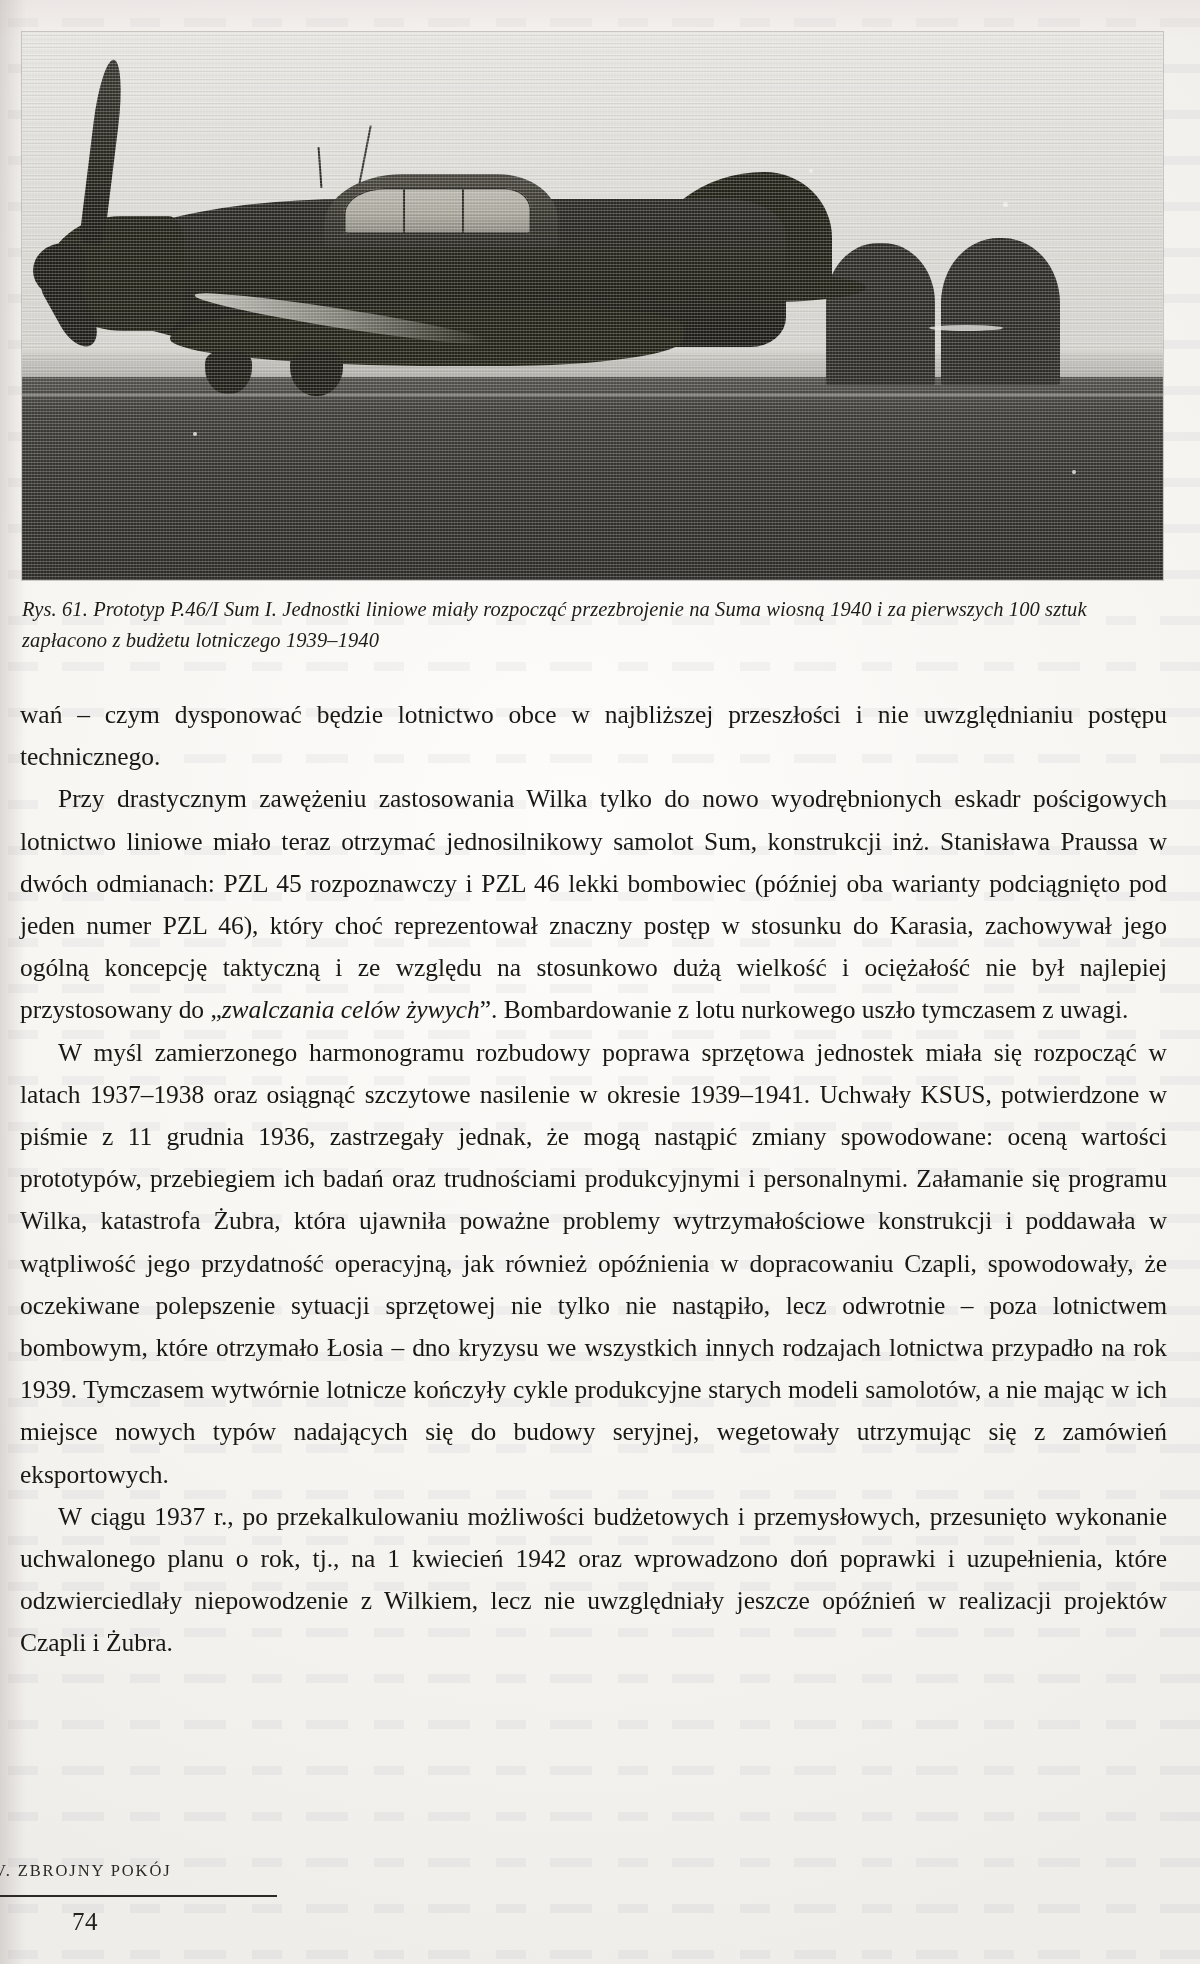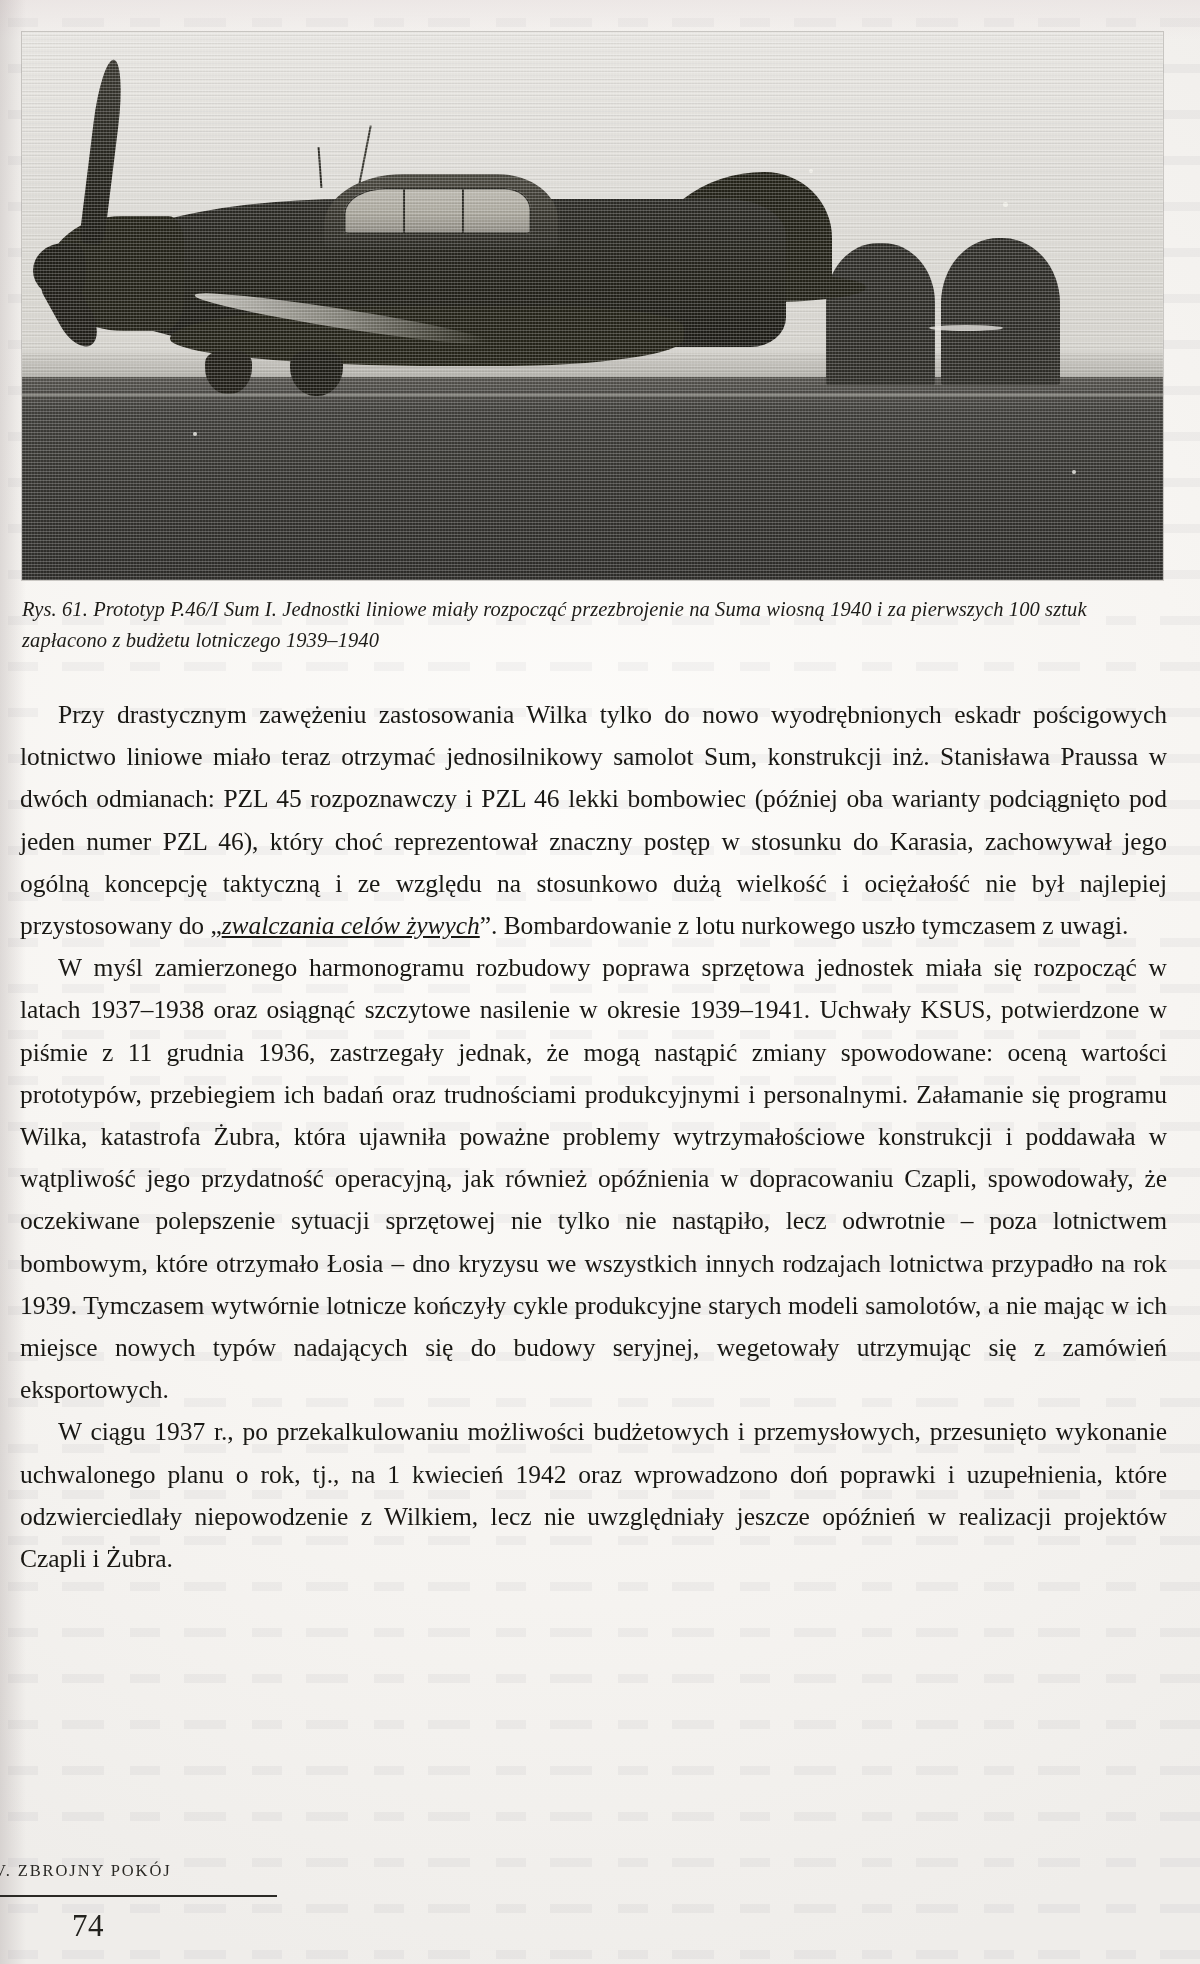--- a/index.html
+++ b/index.html
@@ -296,21 +296,21 @@
     width: 1147px;
     font-size: 25.5px;
     line-height: 42.2px;
     text-align: justify;
     text-justify: inter-word;
     color: #191814;
     letter-spacing: -.05px;
   }
   #body-text p { margin: 0; }
   #body-text p.indent { text-indent: 38px; }
-  #body-text i { font-style: italic; text-decoration: underline; }
+  #body-text i { font-style: italic; }
 
   
   #running-head {
     position: absolute;
     left: -6px;
     top: 1861px;
     width: 300px;
     font-size: 16.5px;
     letter-spacing: 1.9px;
     color: #2a2925;
@@ -321,21 +321,21 @@
     top: 1895px;
     width: 285px;
     height: 2px;
     background: #2b2a26;
   }
   #page-number {
     position: absolute;
     left: 72px;
     top: 1908px;
     width: 90px;
-    font-size: 31px;
+    font-size: 25px;
     letter-spacing: .5px;
     color: #23221e;
   }
 </style>
 </head>
 <body>
 
 <div id="page-scan"></div>
 <div id="showthrough"></div>
 <div id="edge-tint-top"></div>
@@ -380,20 +380,21 @@
     <div class="ph-screen"></div>
   </div>
 </div>
 
 <div id="caption">
   <span>Rys. 61. Prototyp P.46/I Sum I. Jednostki liniowe miały rozpocząć przezbrojenie na Suma wiosną 1940 i za</span>
   <span>pierwszych 100 sztuk zapłacono z budżetu lotniczego 1939–1940</span>
 </div>
 
 <div id="body-text">
+  <p>wań – czym dysponować będzie lotnictwo obce w najbliższej przeszłości i nie uwzględnianiu postępu technicznego.</p>
   <p class="indent"><span>Przy drastycznym zawężeniu zastosowania Wilka tylko do nowo wyodrębnionych eskadr pościgowych lotnictwo liniowe miało teraz otrzymać jednosilnikowy samolot Sum, konstrukcji inż. Stanisława Praussa w dwóch odmianach: PZL 45 rozpoznawczy i PZL 46 lekki bombowiec (później oba warianty podciągnięto pod jeden numer PZL 46), który choć reprezentował znaczny postęp w stosunku do Karasia, zachowywał jego ogólną koncepcję taktyczną i ze względu na stosunkowo dużą wielkość i ociężałość nie był najlepiej przystosowany do „</span><i>zwalczania celów żywych</i><span>”. Bombardowanie z lotu nurkowego uszło tymczasem z uwagi.</span></p>
   <p class="indent">W myśl zamierzonego harmonogramu rozbudowy poprawa sprzętowa jednostek miała się rozpocząć w latach 1937–1938 oraz osiągnąć szczytowe nasilenie w okresie 1939–1941. Uchwały KSUS, potwierdzone w piśmie z 11 grudnia 1936, zastrzegały jednak, że mogą nastąpić zmiany spowodowane: oceną wartości prototypów, przebiegiem ich badań oraz trudnościami produkcyjnymi i personalnymi. Załamanie się programu Wilka, katastrofa Żubra, która ujawniła poważne problemy wytrzymałościowe konstrukcji i poddawała w wątpliwość jego przydatność operacyjną, jak również opóźnienia w dopracowaniu Czapli, spowodowały, że oczekiwane polepszenie sytuacji sprzętowej nie tylko nie nastąpiło, lecz odwrotnie – poza lotnictwem bombowym, które otrzymało Łosia – dno kryzysu we wszystkich innych rodzajach lotnictwa przypadło na rok 1939. Tymczasem wytwórnie lotnicze kończyły cykle produkcyjne starych modeli samolotów, a nie mając w ich miejsce nowych typów nadających się do budowy seryjnej, wegetowały utrzymując się z zamówień eksportowych.</p>
   <p class="indent">W ciągu 1937 r., po przekalkulowaniu możliwości budżetowych i przemysłowych, przesunięto wykonanie uchwalonego planu o rok, tj., na 1 kwiecień 1942 oraz wprowadzono doń poprawki i uzupełnienia, które odzwierciedlały niepowodzenie z Wilkiem, lecz nie uwzględniały jeszcze opóźnień w realizacji projektów Czapli i Żubra.</p>
 </div>
 
 <div id="running-head">V. ZBROJNY POKÓJ</div>
 <div id="running-rule"></div>
 <div id="page-number">74</div>
 
 </body></html>

